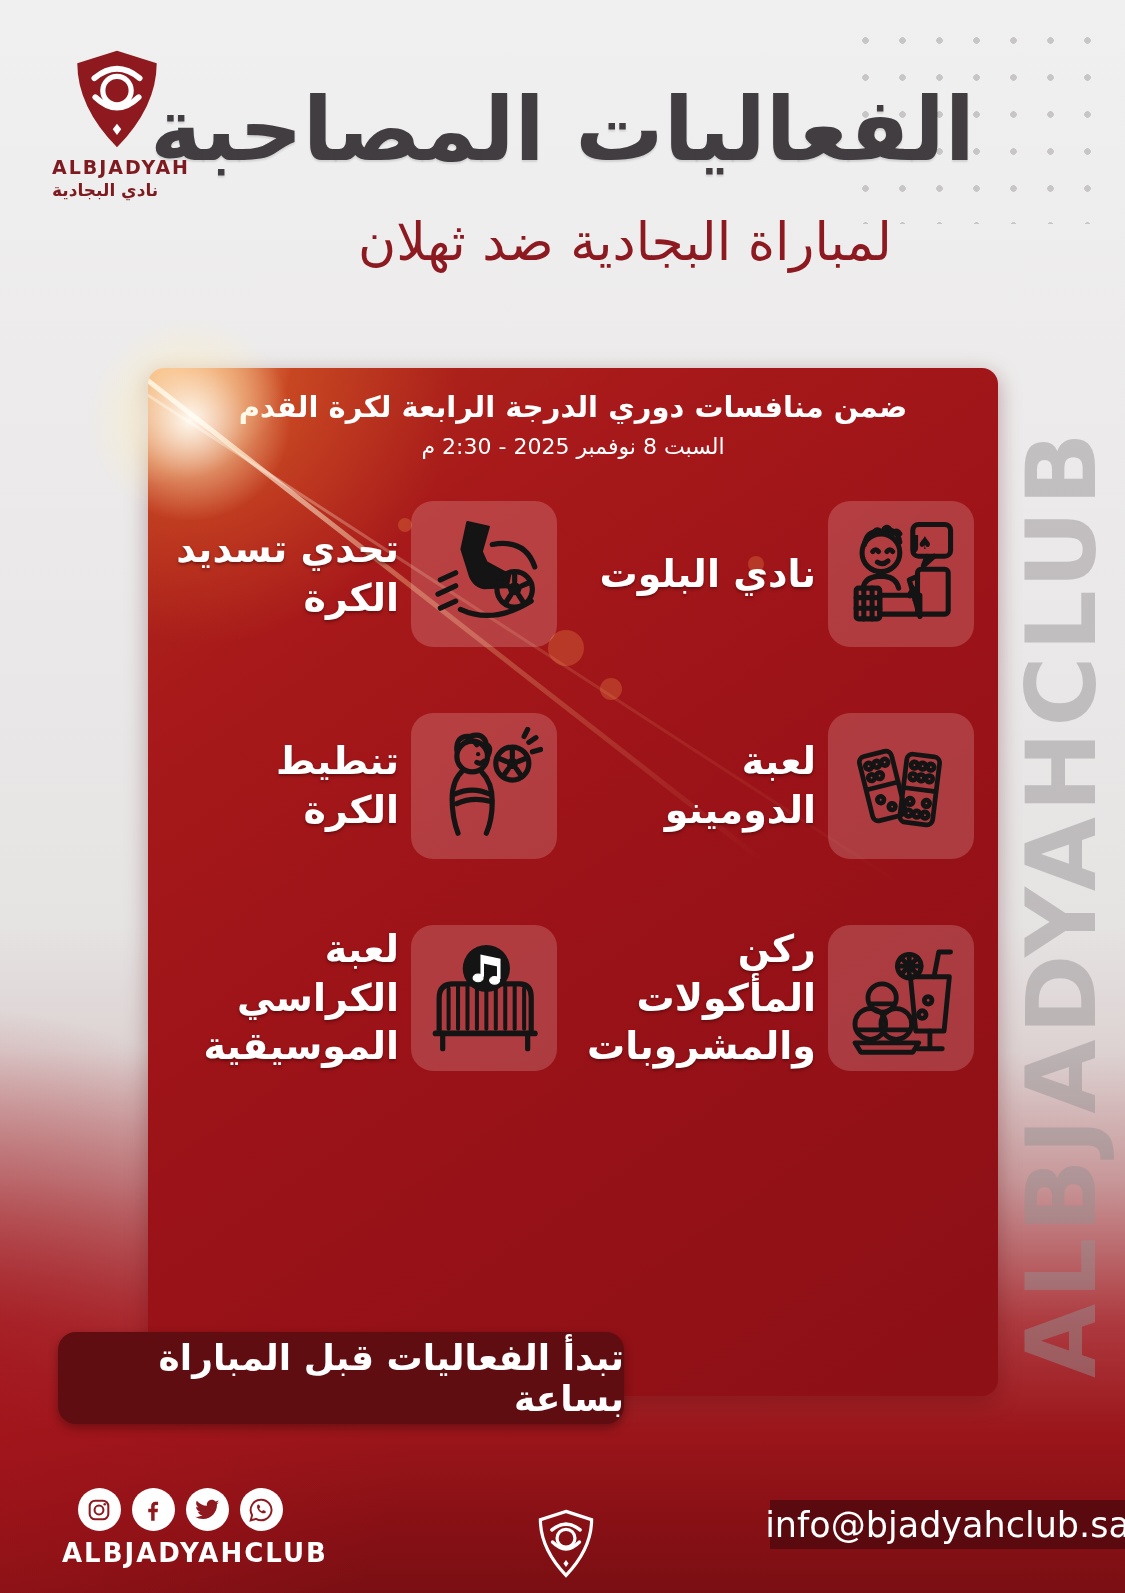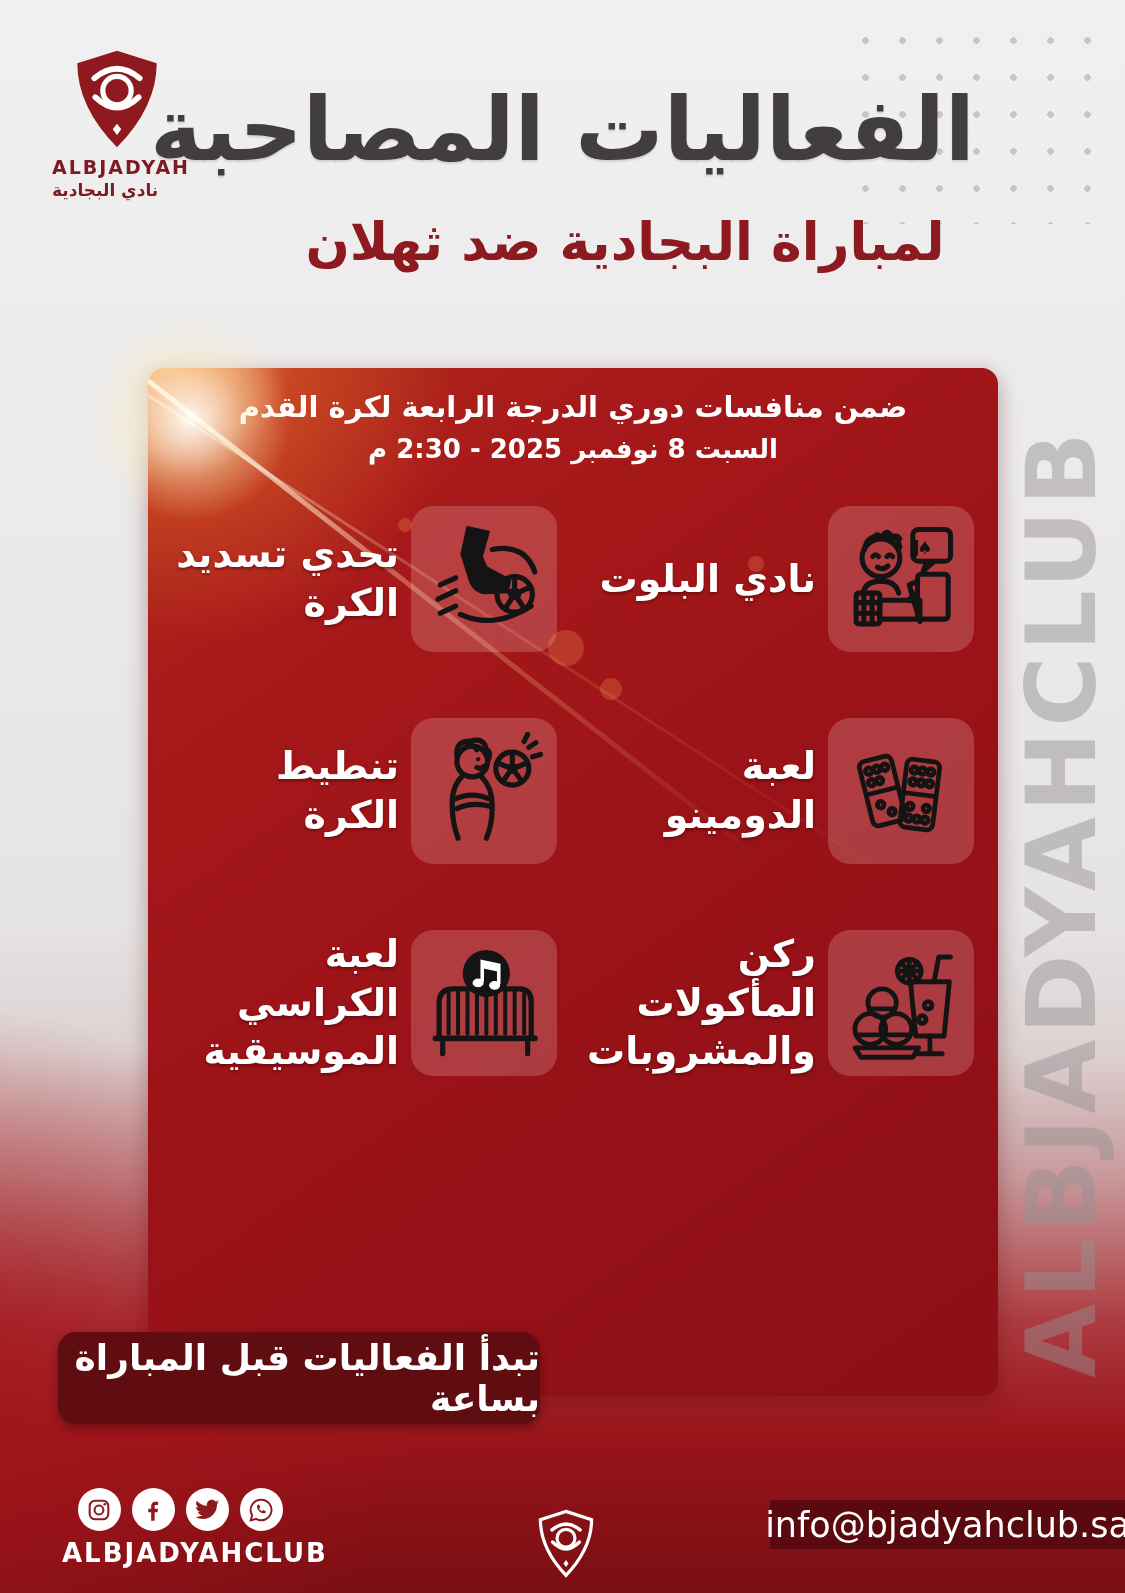--- a/index.html
+++ b/index.html
@@ -22,21 +22,21 @@
   .logo svg{ width:96px; height:104px; display:block; margin:0 auto; }
   .logo .en{ margin-top:4px; font-size:19px; font-weight:700; letter-spacing:2px; color:#7e1b20; }
   .logo .ar{ margin-top:2px; font-size:17px; font-weight:700; color:#7e1b20; direction:rtl; }
   .title{
     position:absolute; left:150px; right:25px; top:78px; text-align:left;
     font-size:88px; font-weight:700; color:#413d41; direction:rtl; white-space:nowrap;
     text-shadow:0 2px 2px rgba(0,0,0,0.12);
   }
   .subtitle{
     position:absolute; left:150px; right:25px; top:212px; text-align:center;
-    font-size:52px; font-weight:700; color:#8d1a20; direction:rtl; white-space:nowrap;
+    font-size:52px; font-weight:400; color:#8d1a20; direction:rtl; white-space:nowrap;
   }
   
   .watermark{
     position:absolute; left:612px; top:872px; width:900px; height:112px;
     transform:rotate(-90deg); text-align:center; white-space:nowrap;
     font-size:96px; font-weight:800; letter-spacing:5px;
     color:rgba(148,144,146,0.48); z-index:1;
   }
   
   .panel{
@@ -52,39 +52,39 @@
     background:linear-gradient(90deg, rgba(255,255,255,0.95), rgba(255,215,150,0.35) 45%, rgba(255,215,150,0));
     transform:rotate(38deg); transform-origin:0 0; }
   .streak.s2{ top:6px; height:3px; width:940px; transform:rotate(33deg); opacity:0.5; }
   .bokeh{ position:absolute; border-radius:50%; background:rgba(255,165,85,0.25); }
   .corner-glow{
     position:absolute; left:80px; top:320px; width:220px; height:200px; z-index:3; pointer-events:none;
     background:radial-gradient(circle, rgba(255,255,248,0.95), rgba(255,238,190,0.4) 38%, rgba(255,238,190,0) 68%);
   }
   .panel-head{ position:relative; margin-top:22px; text-align:center; color:#fff; direction:rtl; z-index:2; }
   .panel-head .l1{ font-size:29px; font-weight:700; }
-  .panel-head .l2{ font-size:26px; font-weight:700; margin-top:10px; }
+  .panel-head .l2{ font-size:22px; font-weight:400; margin-top:10px; }
   .events{
     position:relative; z-index:2; direction:rtl;
     display:grid; grid-template-columns:1fr 1fr; column-gap:30px; row-gap:66px;
     grid-auto-rows:146px; margin-top:42px; padding:0 24px;
   }
   .event{ display:flex; align-items:center; gap:12px; }
   .tile{
     width:146px; height:146px; flex:0 0 146px; border-radius:22px;
     background:rgba(255,216,216,0.21); display:flex; align-items:center; justify-content:center;
   }
   .tile svg{ width:118px; height:118px; }
   .event .label{
     flex:1; text-align:right; color:#fff; font-size:38px; font-weight:700; line-height:1.28;
     text-shadow:0 2px 3px rgba(60,5,7,0.5);
   }
   
   .note-badge{
-    position:absolute; left:58px; top:1332px; width:482px; height:92px; z-index:4;
+    position:absolute; left:58px; top:1332px; width:566px; height:92px; z-index:4;
     background:#600d12; border-radius:18px; direction:rtl;
     display:flex; align-items:center; justify-content:center;
     color:#fff; font-size:36px; font-weight:700; box-shadow:0 4px 10px rgba(40,5,6,0.4);
   }
   
   .social{ position:absolute; left:62px; top:1488px; width:236px; text-align:center; z-index:4; }
   .social .row{ display:flex; justify-content:center; gap:11px; }
   .sicon{ width:43px; height:43px; border-radius:50%; background:#fff;
     display:flex; align-items:center; justify-content:center; cursor:pointer; }
   .sicon svg{ width:26px; height:26px; }

